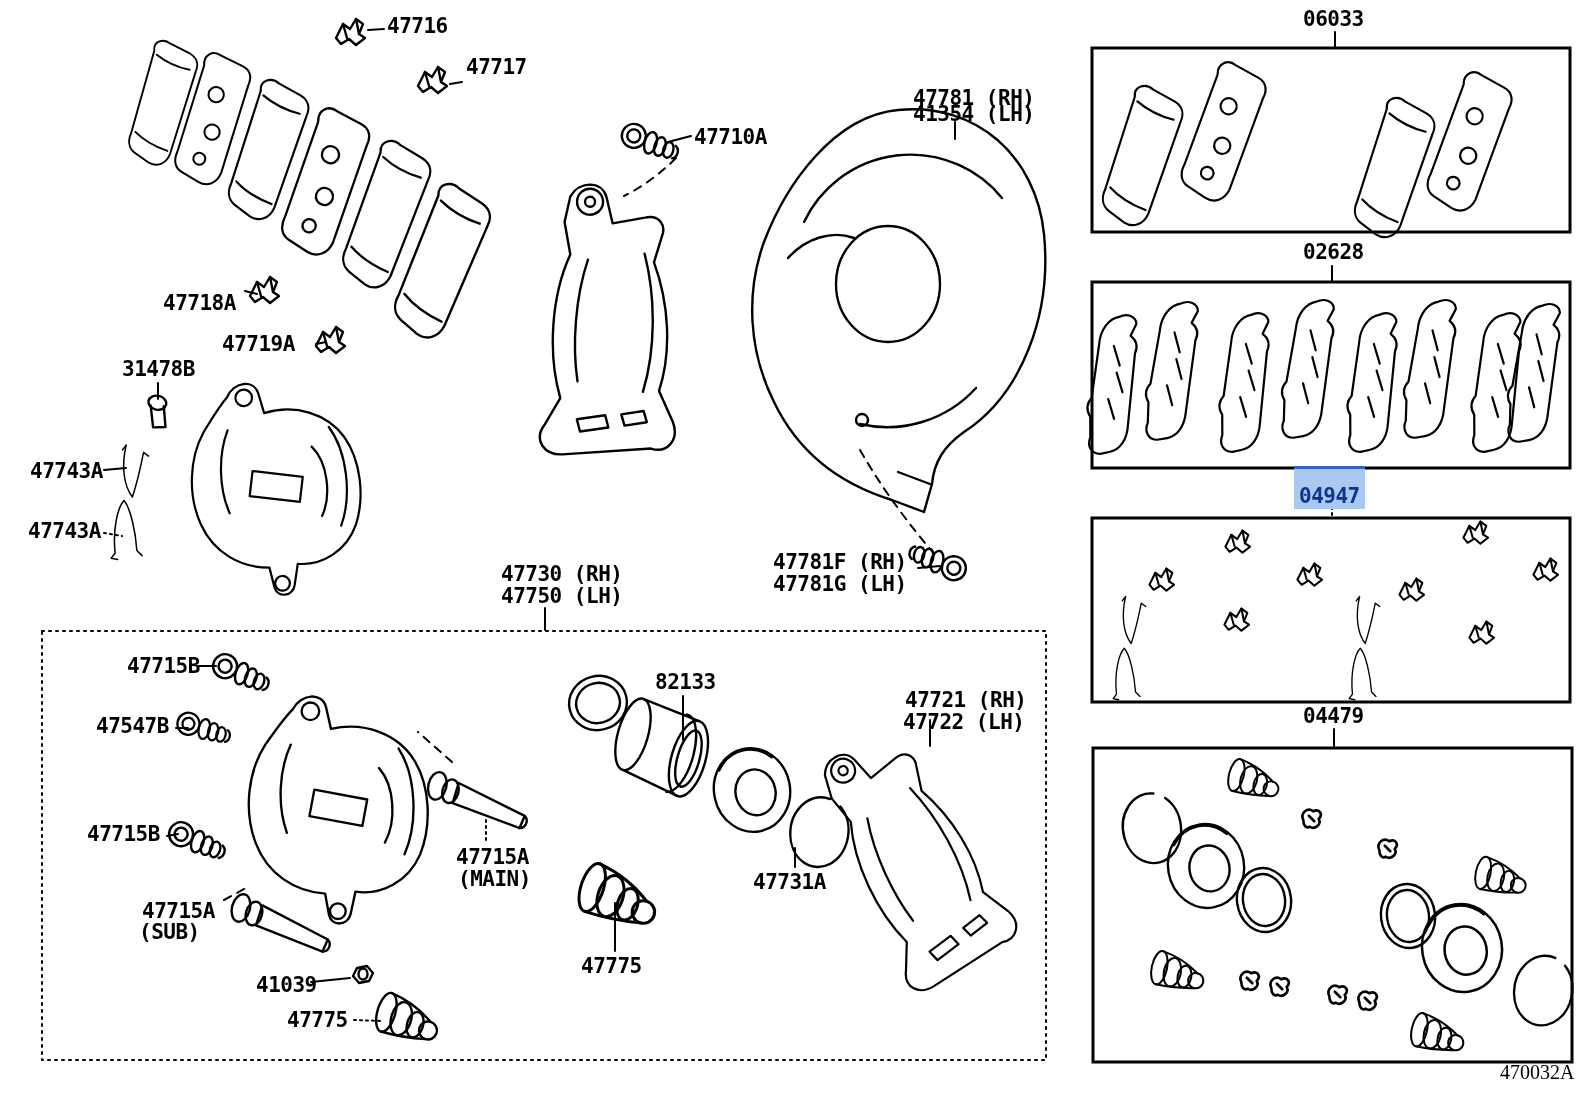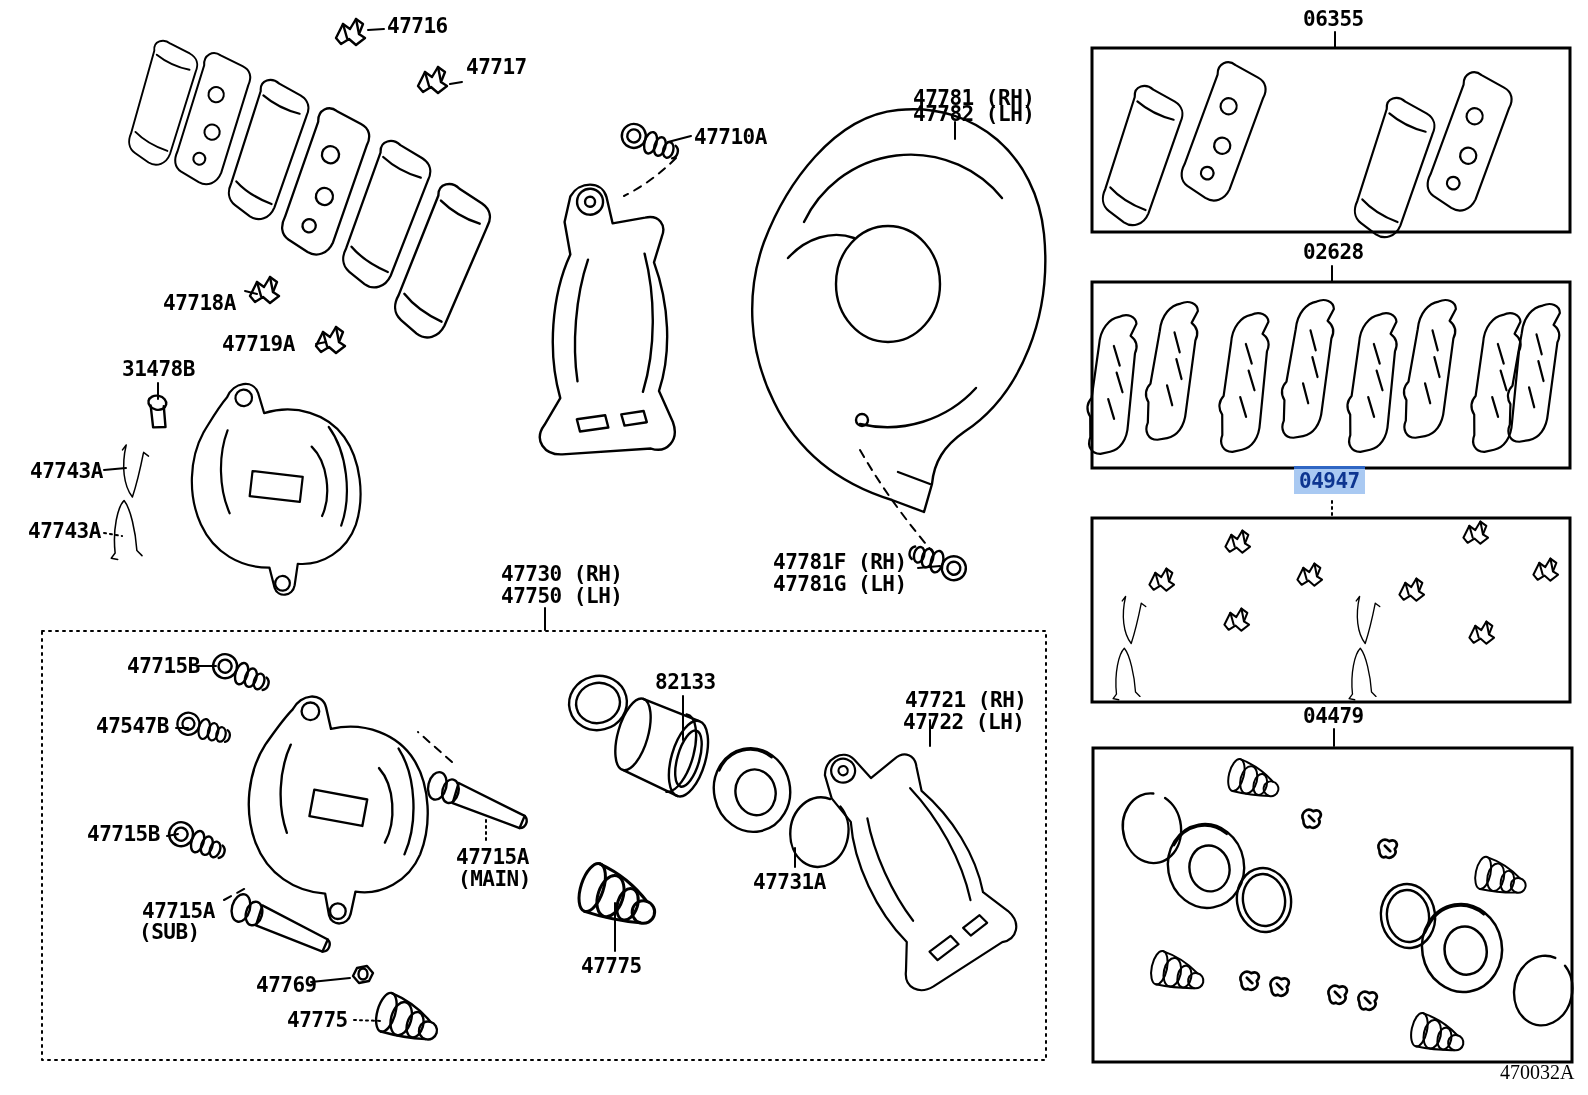--- a/index.html
+++ b/index.html
@@ -5,21 +5,21 @@
   html,body { margin:0; padding:0; background:#ffffff; }
   .canvas { position:relative; width:1588px; height:1095px; background:#fff; overflow:hidden;
             font-family:"DejaVu Sans Mono", monospace; }
   svg.art { position:absolute; left:0; top:0; }
   .ink  { fill:none; stroke:#000; stroke-width:2.4; stroke-linecap:round; stroke-linejoin:round; }
   .thin { stroke-width:2; }
   .boxes rect { fill:none; stroke:#000; stroke-width:3; }
   .lbl { position:absolute; font-weight:700; font-size:21px; line-height:1.05; color:#000;
          white-space:nowrap; letter-spacing:-0.5px; }
   .hl  { background:var(--hl-bg,#a9c9f2); color:var(--hl-fg,#0d3590);
-         border-top:3px solid var(--hl-edge,#2f66c4); padding:1px 5px 2px; }
+         border-top:3px solid var(--hl-edge,#2f66c4); padding:16px 5px 2px; }
   .code { position:absolute; font-family:Liberation Serif, serif; font-size:20px; color:#000; }
 </style>
 </head>
 <body>
 
 <div class="canvas">
 
 <svg class="art" width="1588" height="1095" viewBox="0 0 1588 1095">
   <defs>
     <g id="clip">
@@ -256,45 +256,45 @@
     <rect x="1092" y="282" width="478" height="186"></rect>
     <rect x="1092" y="518" width="478" height="184"></rect>
     <rect x="1093" y="748" width="479" height="314"></rect>
   </g>
 </svg>
 
 <div class="lbl" style="left:387px;top:15px">47716</div>
 <div class="lbl" style="left:466px;top:56px">47717</div>
 <div class="lbl" style="left:694px;top:126px">47710A</div>
 <div class="lbl" style="left:913px;top:87px">47781 (RH)</div>
-<div class="lbl" style="left:913px;top:103px">47782 (LH)</div>
+<div class="lbl" style="left:913px;top:103px">41354 (LH)</div>
 <div class="lbl" style="left:163px;top:292px">47718A</div>
 <div class="lbl" style="left:222px;top:333px">47719A</div>
 <div class="lbl" style="left:122px;top:358px">31478B</div>
 <div class="lbl" style="left:30px;top:460px">47743A</div>
 <div class="lbl" style="left:28px;top:520px">47743A</div>
 <div class="lbl" style="left:501px;top:563px">47730 (RH)</div>
 <div class="lbl" style="left:501px;top:585px">47750 (LH)</div>
 <div class="lbl" style="left:773px;top:551px">47781F (RH)</div>
 <div class="lbl" style="left:773px;top:573px">47781G (LH)</div>
 <div class="lbl" style="left:127px;top:655px">47715B</div>
 <div class="lbl" style="left:96px;top:715px">47547B</div>
 <div class="lbl" style="left:655px;top:671px">82133</div>
 <div class="lbl" style="left:905px;top:689px">47721 (RH)</div>
 <div class="lbl" style="left:903px;top:711px">47722 (LH)</div>
 <div class="lbl" style="left:87px;top:823px">47715B</div>
 <div class="lbl" style="left:142px;top:900px">47715A</div>
 <div class="lbl" style="left:139px;top:921px">(SUB)</div>
 <div class="lbl" style="left:456px;top:846px">47715A</div>
 <div class="lbl" style="left:458px;top:868px">(MAIN)</div>
 <div class="lbl" style="left:753px;top:871px">47731A</div>
-<div class="lbl" style="left:256px;top:974px">47769</div>
+<div class="lbl" style="left:256px;top:974px">41039</div>
 <div class="lbl" style="left:287px;top:1009px">47775</div>
 <div class="lbl" style="left:581px;top:955px">47775</div>
 
-<div class="lbl" style="left:1303px;top:8px">06355</div>
+<div class="lbl" style="left:1303px;top:8px">06033</div>
 <div class="lbl" style="left:1303px;top:241px">02628</div>
 <div class="lbl hl" style="left:1294px;top:466px">04947</div>
 <div class="lbl" style="left:1303px;top:705px">04479</div>
 
 <div class="code" style="left:1500px;top:1061px">470032A</div>
 
 </div>
 
 </body></html>

